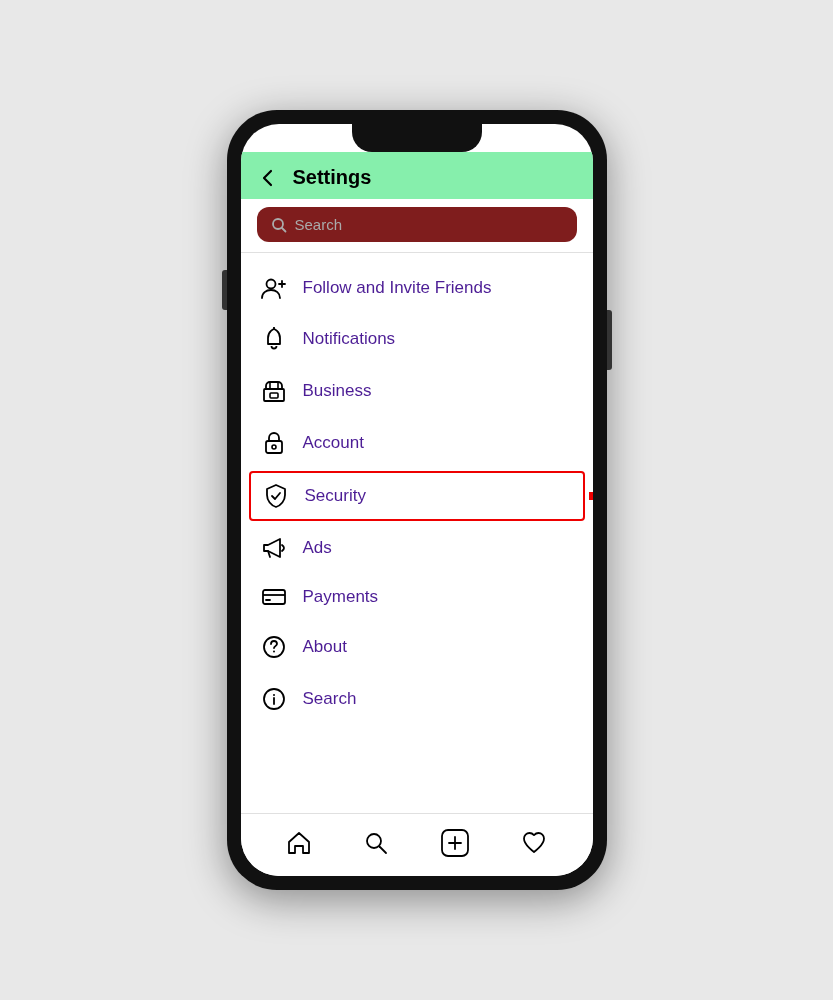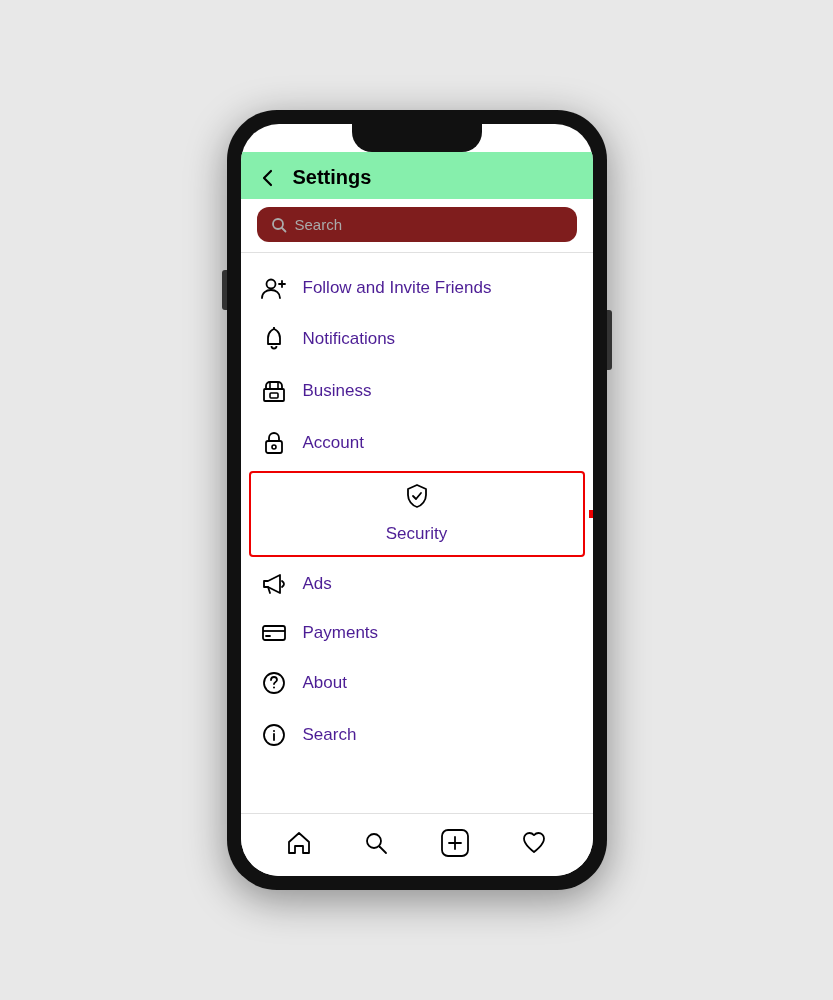--- a/index.html
+++ b/index.html
@@ -124,21 +124,20 @@
       padding: 14px 20px;
       gap: 16px;
       cursor: pointer;
       position: relative;
     }
     .menu-item.highlighted {
       border: 2.5px solid #e00;
       margin: 2px 8px;
       border-radius: 4px;
       padding: 11px 12px;
-      flex-direction: column;
     }
     .menu-item-icon {
       width: 26px;
       display: flex;
       align-items: center;
       justify-content: center;
       flex-shrink: 0;
     }
     .menu-item-label {
       font-size: 17px;

